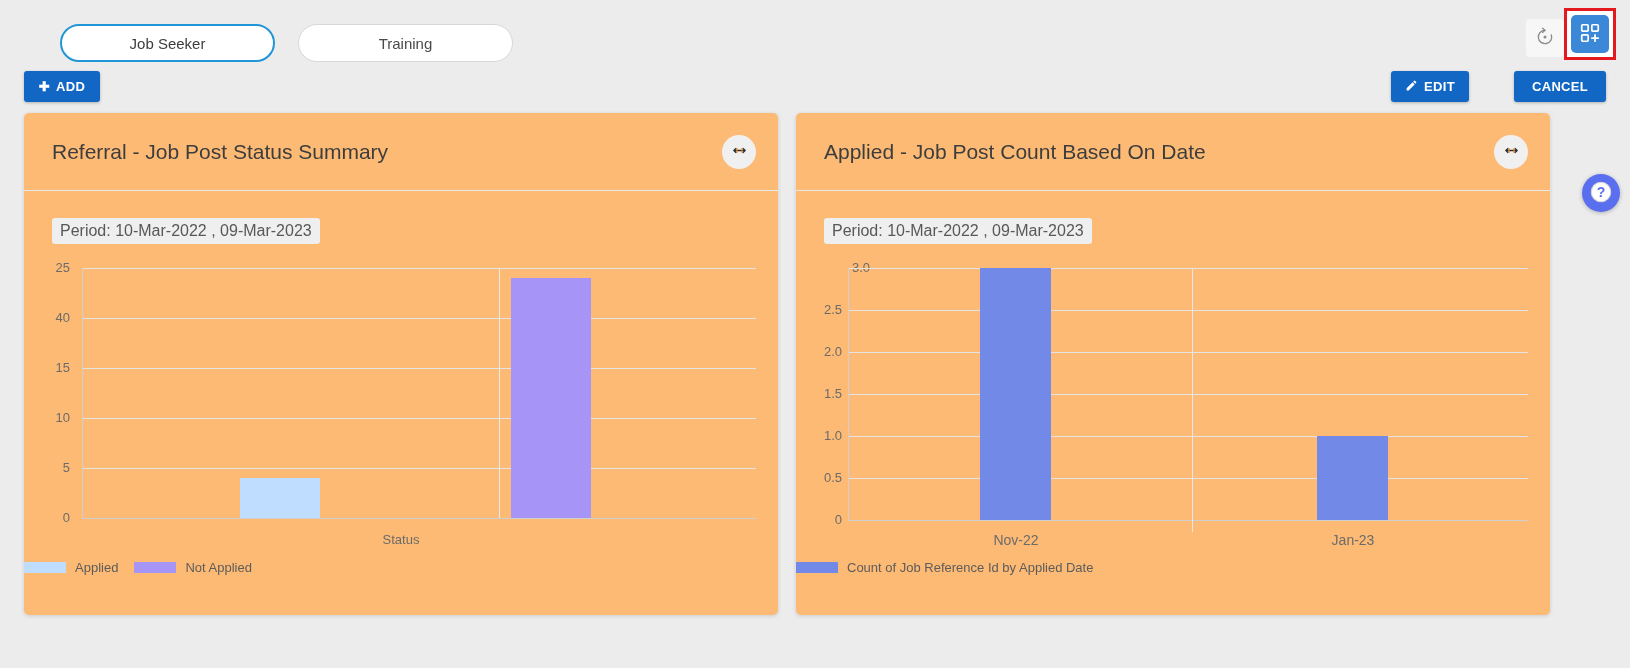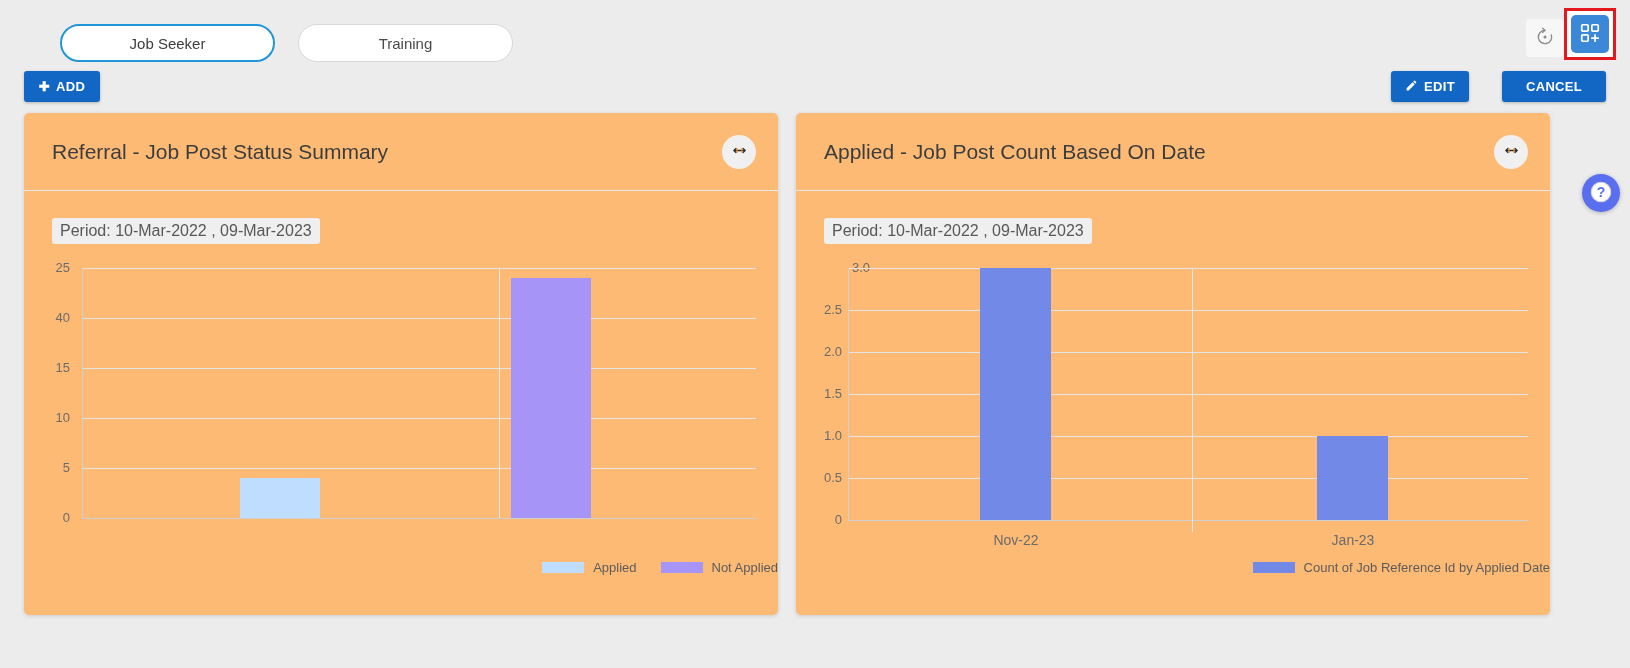--- a/index.html
+++ b/index.html
@@ -23,21 +23,21 @@
 
   .btn {
     border: none; cursor: pointer; color: #fff;
     background: #1267c4; border-radius: 3px;
     font-size: 13px; font-weight: bold; letter-spacing: .3px;
     display: inline-flex; align-items: center; justify-content: center; gap: 6px;
     box-shadow: 0 1px 3px rgba(0,0,0,.25);
   }
   .add-btn { position: absolute; left: 24px; top: 71px; width: 76px; height: 31px; }
   .edit-btn { position: absolute; right: 161px; top: 71px; width: 78px; height: 31px; }
-  .cancel-btn { position: absolute; right: 24px; top: 71px; width: 104px; height: 31px; }
+  .cancel-btn { position: absolute; right: 24px; top: 71px; width: 92px; height: 31px; }
 
   .reset-btn {
     position: absolute; right: 66px; top: 19px;
     width: 38px; height: 38px; border-radius: 4px;
     background: #f7f7f7; border: none; cursor: pointer;
     display: flex; align-items: center; justify-content: center;
   }
   .addwidget-wrap {
     position: absolute; right: 14px; top: 8px;
     width: 52px; height: 52px;
@@ -86,21 +86,21 @@
   .xtick {
     position: absolute; font-size: 14px; color: #6b6b6b;
     text-align: center; transform: translateX(-50%);
   }
   .xlabel {
     position: absolute; width: 100%; text-align: center;
     font-size: 13px; color: #6b6b6b;
   }
   .legend {
     position: absolute; width: 100%; display: flex;
-    justify-content: flex-end; align-items: center; gap: 24px;
+    justify-content: flex-start; align-items: center; gap: 16px;
     font-size: 13px; color: #5c5c5c;
   }
   .legend-item { display: flex; align-items: center; gap: 9px; }
   .swatch { width: 42px; height: 11px; display: inline-block; }
 
   .help-btn {
     position: absolute; right: 10px; top: 174px;
     width: 38px; height: 38px; border-radius: 50%;
     background: #5a6ef0; border: none; cursor: pointer;
     display: flex; align-items: center; justify-content: center;
@@ -192,20 +192,21 @@
         <div class="gridline" style="left:58px; right:22px; top:108px;"></div>
         <div class="gridline" style="left:58px; right:22px; top:158px;"></div>
         <div class="gridline" style="left:58px; right:22px; top:208px;"></div>
         <div class="axis-x" style="left:58px; right:22px; top:258px;"></div>
         <div class="axis-y" style="left:58px; top:8px; height:250px;"></div>
         <div class="axis-y" style="left:475px; top:8px; height:250px; background:#ececec;"></div>
 
         <div class="bar" style="left:216px; width:80px; height:40px; top:218px; background:#bfdeff;"></div>
         <div class="bar" style="left:487px; width:80px; height:240px; top:18px; background:#a794f7;"></div>
 
+        <div class="xlabel" style="top:272px;">Status</div>
 
         <div class="legend" style="top:300px;">
           <div class="legend-item">
             <span class="swatch" style="background:#bfdeff;"></span>
             <span>Applied</span>
           </div>
           <div class="legend-item">
             <span class="swatch" style="background:#a794f7;"></span>
             <span>Not Applied</span>
           </div>

